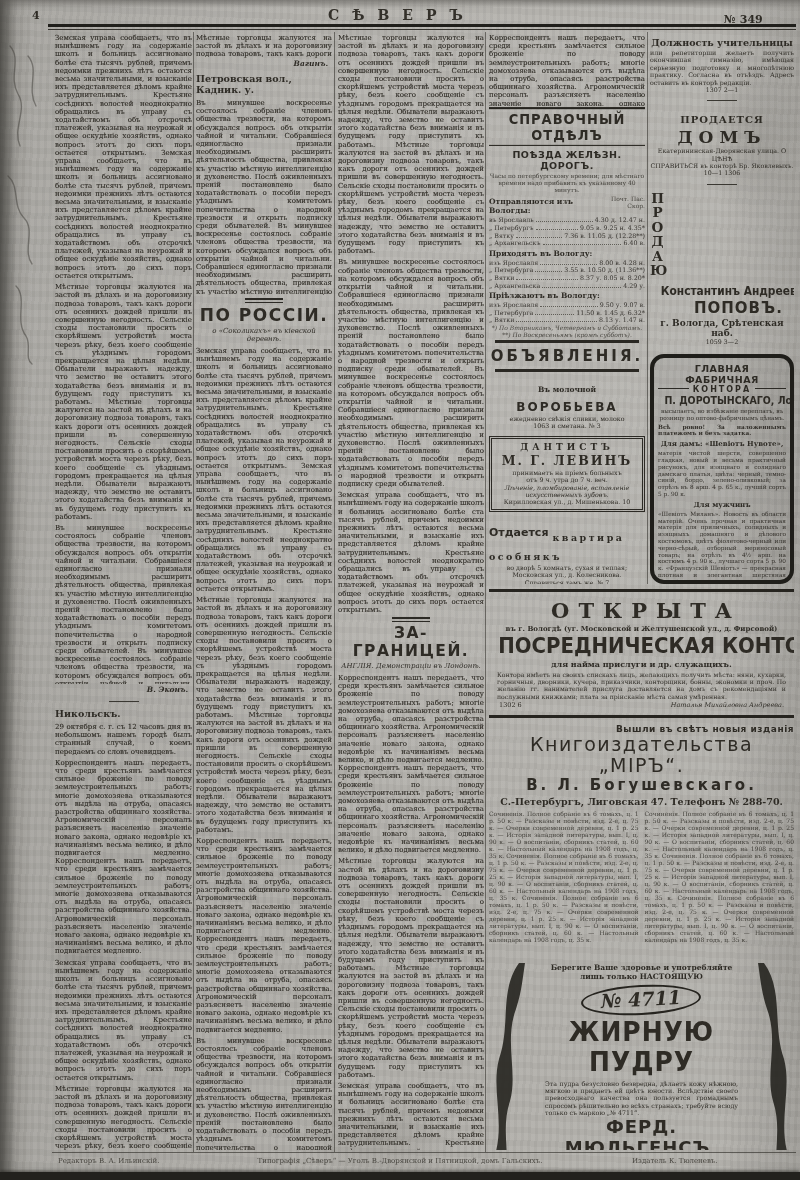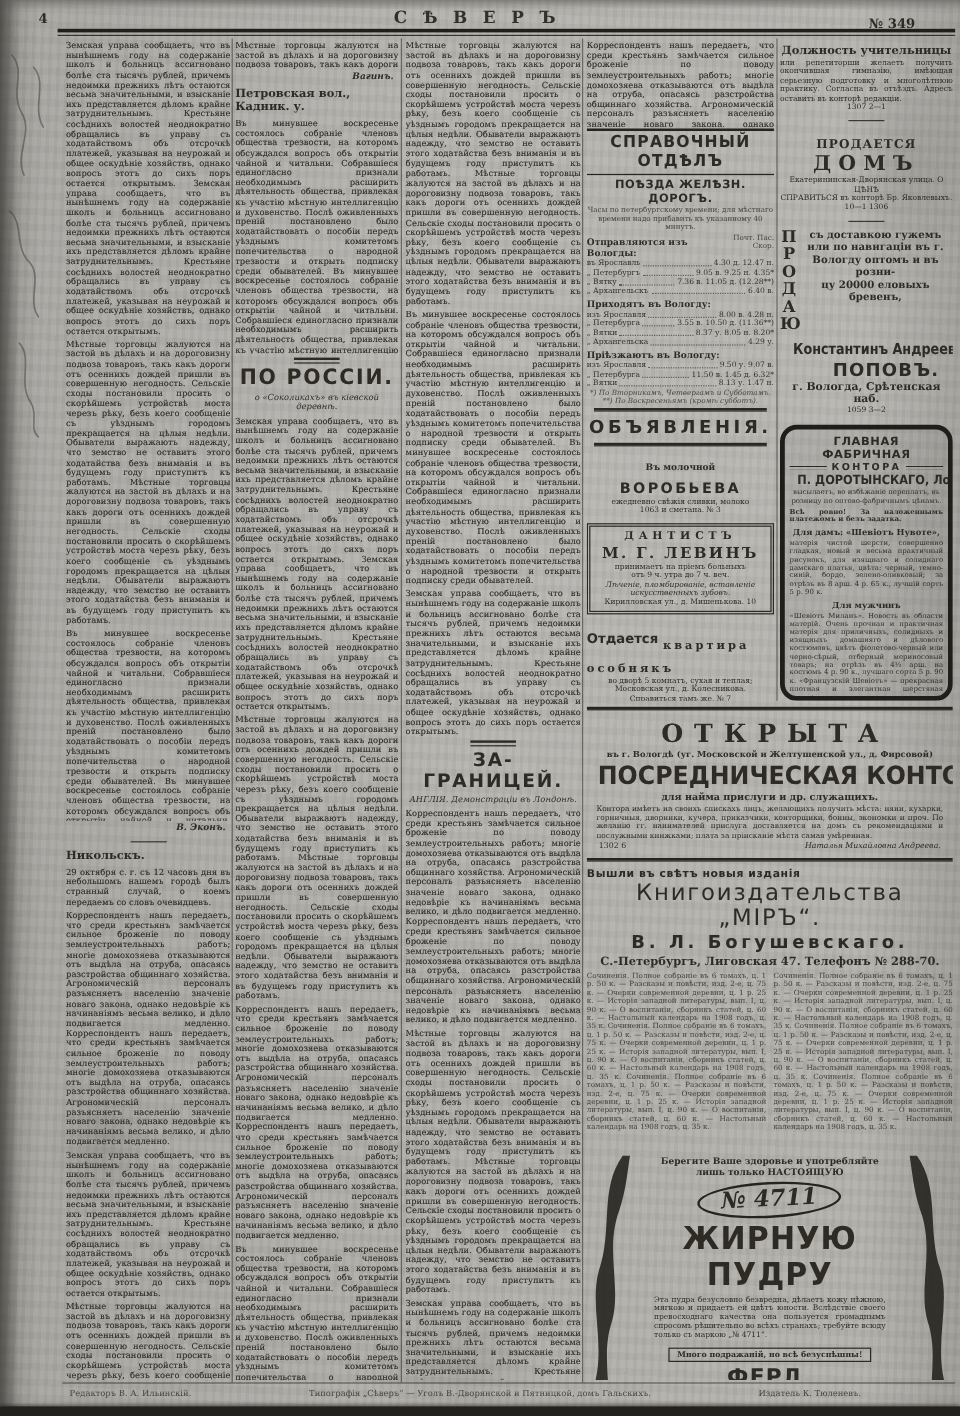--- a/index.html
+++ b/index.html
@@ -89,21 +89,21 @@
   .lodz-d{font:700 7px "DejaVu Serif",serif;text-align:center;margin-top:2px;}
   
   .wide-rule{border-top:2px solid #26241f;border-bottom:1px solid #26241f;height:2px;margin:3px 0;}
   .otk1{font:700 21px "DejaVu Serif",serif;letter-spacing:9px;text-align:center;text-indent:9px;}
   .otk-sub{font:700 7px "DejaVu Serif",serif;text-align:center;margin:1px 0;}
   .otk2{font:700 21px "DejaVu Sans",sans-serif;text-align:center;transform:scaleX(.94);white-space:nowrap;margin:1px 0;}
   .otk3{font:700 8px "DejaVu Serif",serif;text-align:center;margin:1px 0 2px;}
   .otk-body{font-size:6.2px;line-height:7.2px;text-align:justify;padding:0 8px;}
   .otk-sig{display:flex;justify-content:space-between;font-size:6.5px;padding:1px 10px 0;}
   .otk-sig .name{font-style:italic;font-weight:400;}
-  .mir-lead{font:700 9px "DejaVu Sans",sans-serif;text-align:left;letter-spacing:.5px;}
+  .mir-lead{font:700 9px "DejaVu Sans",sans-serif;text-align:right;letter-spacing:.5px;}
   .mir1{font:400 19px "DejaVu Sans",sans-serif;letter-spacing:1.5px;text-align:center;line-height:21px;}
   .mir2{font:700 15px "DejaVu Sans",sans-serif;letter-spacing:3px;text-align:center;}
   .mir3{font:700 9.5px "DejaVu Serif",serif;text-align:center;margin:2px 0;}
   .mirlist{display:flex;gap:6px;height:138px;overflow:hidden;margin-top:3px;}
   .mirlist>div{flex:1;font-size:6px;line-height:7px;text-align:justify;color:rgba(44,41,35,.85);}
   .powder{position:relative;height:246px;margin-top:4px;padding:8px 42px 12px;box-sizing:border-box;text-align:center;}
   .pw-lead{font:700 7.5px "DejaVu Serif",serif;line-height:9px;}
   .pw-logo{display:inline-block;border:2.5px solid #26241f;border-radius:50%;
     padding:1px 18px 3px;font:italic 700 19px "DejaVu Serif",serif;transform:rotate(-3deg);margin:4px 0 3px;}
   .pw-title{font:700 25px "DejaVu Sans",sans-serif;letter-spacing:1px;transform:scaleY(1.05);margin-bottom:4px;}
@@ -317,27 +317,20 @@
       <div><span class="dom-lead">ПРОДАЕТСЯ</span>
            <span class="dom-big">ДОМЪ</span></div>
       <div class="adsmall">Екатерининская-Дворянская улица. О ЦѢНѢ</div>
       <div class="adsmall">СПРАВИТЬСЯ въ конторѣ Бр. Яковлевыхъ.</div>
       <div class="adsmall">10—1        1306</div>
     </div>
     <div class="sep"></div>
 
     <div class="logs">
       <div class="vert">ПРОДАЮ</div>
-      <div class="logs-tx">
-        <div>съ доставкою гужемъ</div>
-        <div>или по навигаціи въ г.</div>
-        <div>Вологду оптомъ и въ розни-</div>
-        <div>цу 20000 еловыхъ</div>
-        <div>бревенъ,</div>
-      </div>
     </div>
 
     <div class="ad">
       <div class="popov1">Константинъ Андреевичъ</div>
       <div class="popov2row">
         <span class="popovmark"></span>
         <span class="popov2">ПОПОВЪ.</span>
         <span class="popovmark"></span>
       </div>
       <div class="popov3">г. Вологда, Срѣтенская наб.</div>
@@ -388,21 +381,20 @@
       </svg>
       <svg class="orn" style="right:0;top:8px;transform:scaleX(-1)" width="36" height="226" viewBox="0 0 36 226">
         <path d="M30,0 C10,28 22,62 10,96 C2,126 16,158 6,192 L0,226 L15,226 C23,194 11,168 21,138 C29,110 15,78 27,46 C33,28 34,12 36,0 Z"></path>
       </svg>
 
       <div class="pw-lead">Берегите Ваше здоровье и употребляйте</div>
       <div class="pw-lead">лишь только НАСТОЯЩУЮ</div>
       <div><span class="pw-logo">№ 4711</span></div>
       <div class="pw-title">ЖИРНУЮ ПУДРУ</div>
       <div class="pw-body">Эта пудра безусловно безвредна, дѣлаетъ кожу нѣжною, мягкою и придаетъ ей цвѣтъ юности. Вслѣдствіе своего превосходнаго качества она пользуется громаднымъ спросомъ рѣшительно во всѣхъ странахъ; требуйте всюду только съ маркою „№ 4711“.</div>
-      <div><span class="pw-note">Много подражаній, но всѣ безуспѣшны!</span></div>
       <div class="pw-brand">ФЕРД. МЮЛЬГЕНСЪ,</div>
 
     </div>
   </div>
 
   <div class="footrule"></div>
   <div class="footer">
     <span class="ed">Редакторъ В. А. Ильинскій.</span>
     <span class="pr">Типографія „Сѣверъ“ — Уголъ В.-Дворянской и Пятницкой, домъ Гальскихъ.</span>
     <span class="pub">Издатель К. Тюленевъ.</span>

